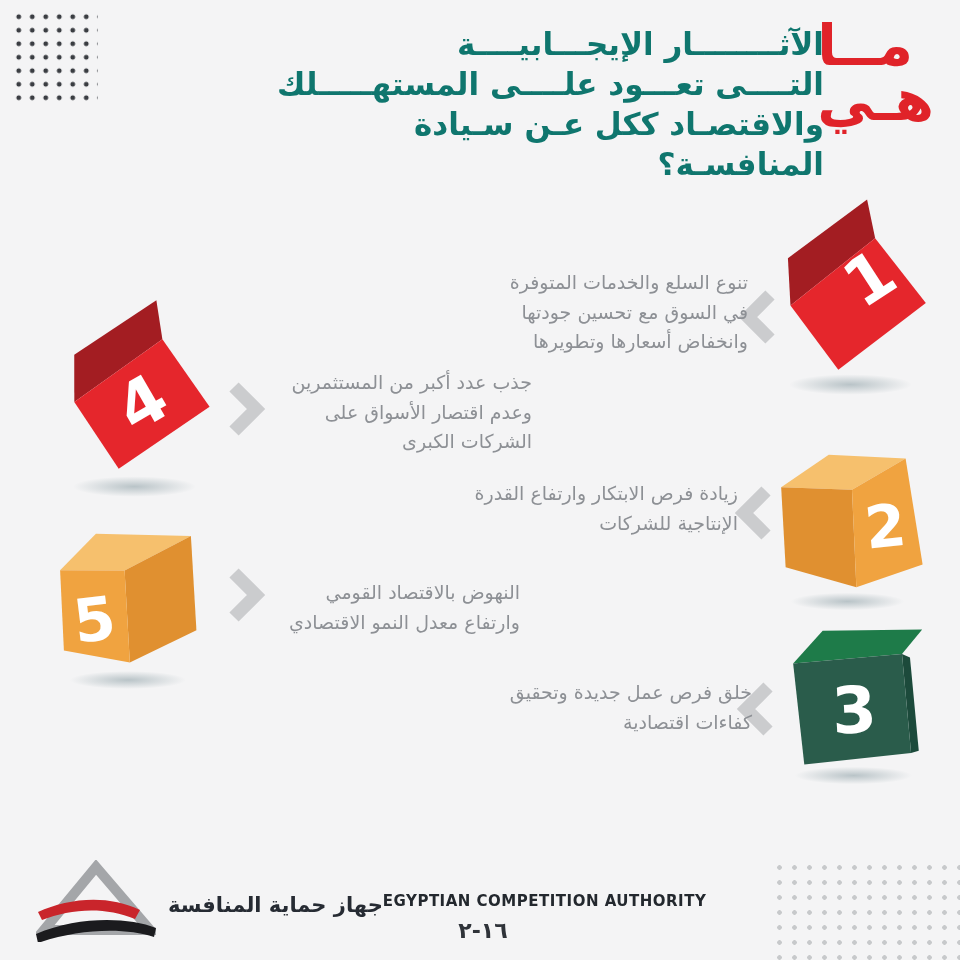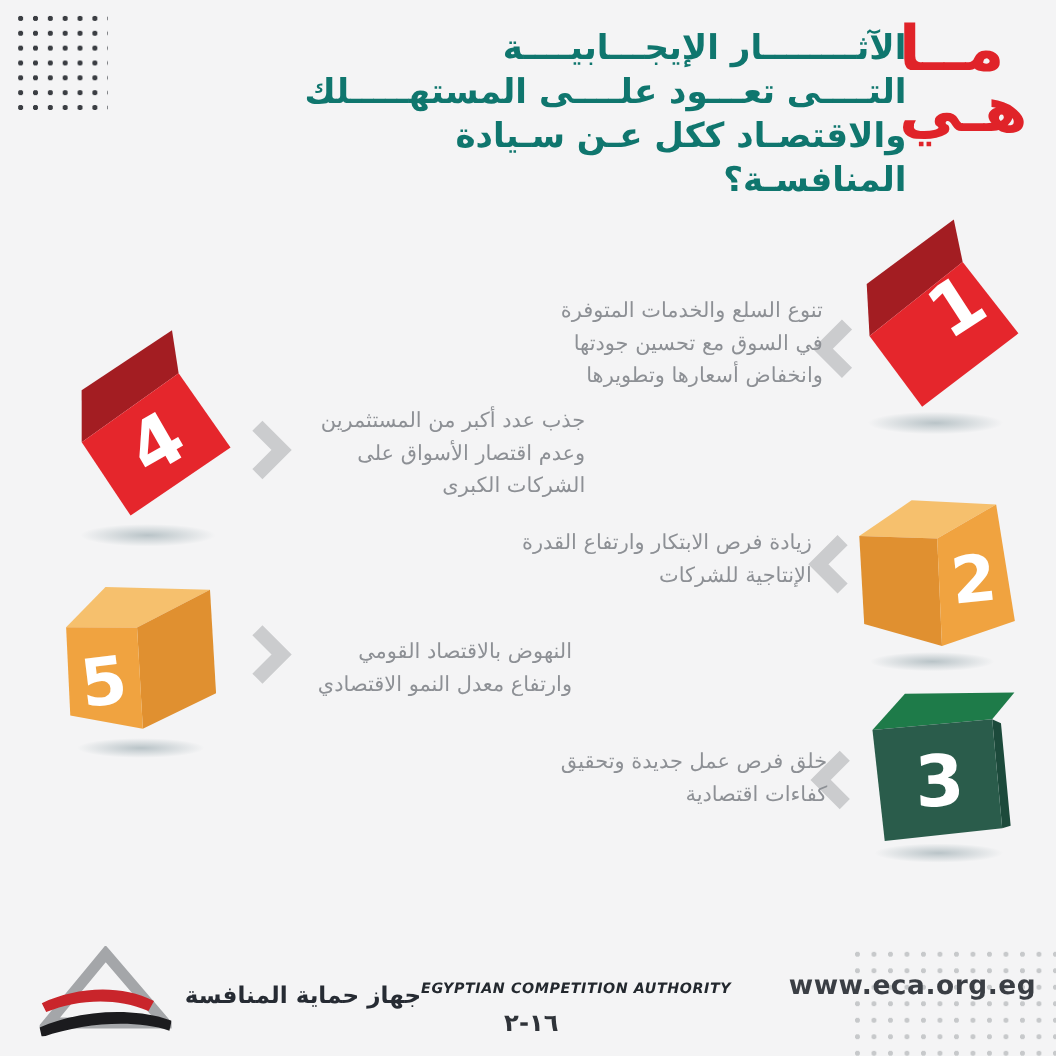--- a/index.html
+++ b/index.html
@@ -59,21 +59,21 @@
   .cube2{left:750px;top:424px;width:195px;height:195px;}
   .cube3{left:756px;top:600px;width:195px;height:195px;}
   .cube4{left:36px;top:298px;width:205px;height:205px;}
   .cube5{left:30px;top:498px;width:200px;height:200px;}
   
   .logo{position:absolute;left:36px;top:860px;display:flex;align-items:center;gap:12px;}
   .logo-mark{width:120px;height:82px;flex:0 0 auto;}
   .logo-text{display:flex;margin-top:8px;}
   .logo-ar{direction:rtl;text-align:left;color:#262b33;font-weight:700;font-size:21px;line-height:26px;}
   .logo-divider{height:2px;background:#c4232a;margin:3px 0 3px 0;}
-  .logo-en{color:#23282e;font-weight:700;font-size:13px;letter-spacing:0.5px;font-style:italic;}
+  .logo-en{color:#23282e;font-weight:700;font-size:15px;letter-spacing:0.5px;}
   .page-number{
     position:absolute;left:408px;top:918px;width:150px;text-align:center;
     direction:ltr;color:#2f3339;font-weight:700;font-size:22px;
   }
   .website{
     position:absolute;right:18px;top:882px;z-index:1;
     color:#3a3e44;font-weight:800;font-size:24px;letter-spacing:0.5px;
   }
 </style>
 </head>
@@ -192,15 +192,14 @@
       <path d="M0 74 C 42 56, 92 57, 120 68 L 118 77 C 88 67, 42 69, 2 83 Z" fill="#1b1b1e"></path>
     </svg>
     <div class="logo-text">
       <div class="logo-ar">جهاز حماية المنافسة</div>
       <div class="logo-divider"></div>
       <div class="logo-en">EGYPTIAN COMPETITION AUTHORITY</div>
     </div>
   </div>
 
   <div class="page-number">١٦-٢</div>
-  <div class="website">www.eca.org.eg</div>
 
 </div>
 
 </body></html>

